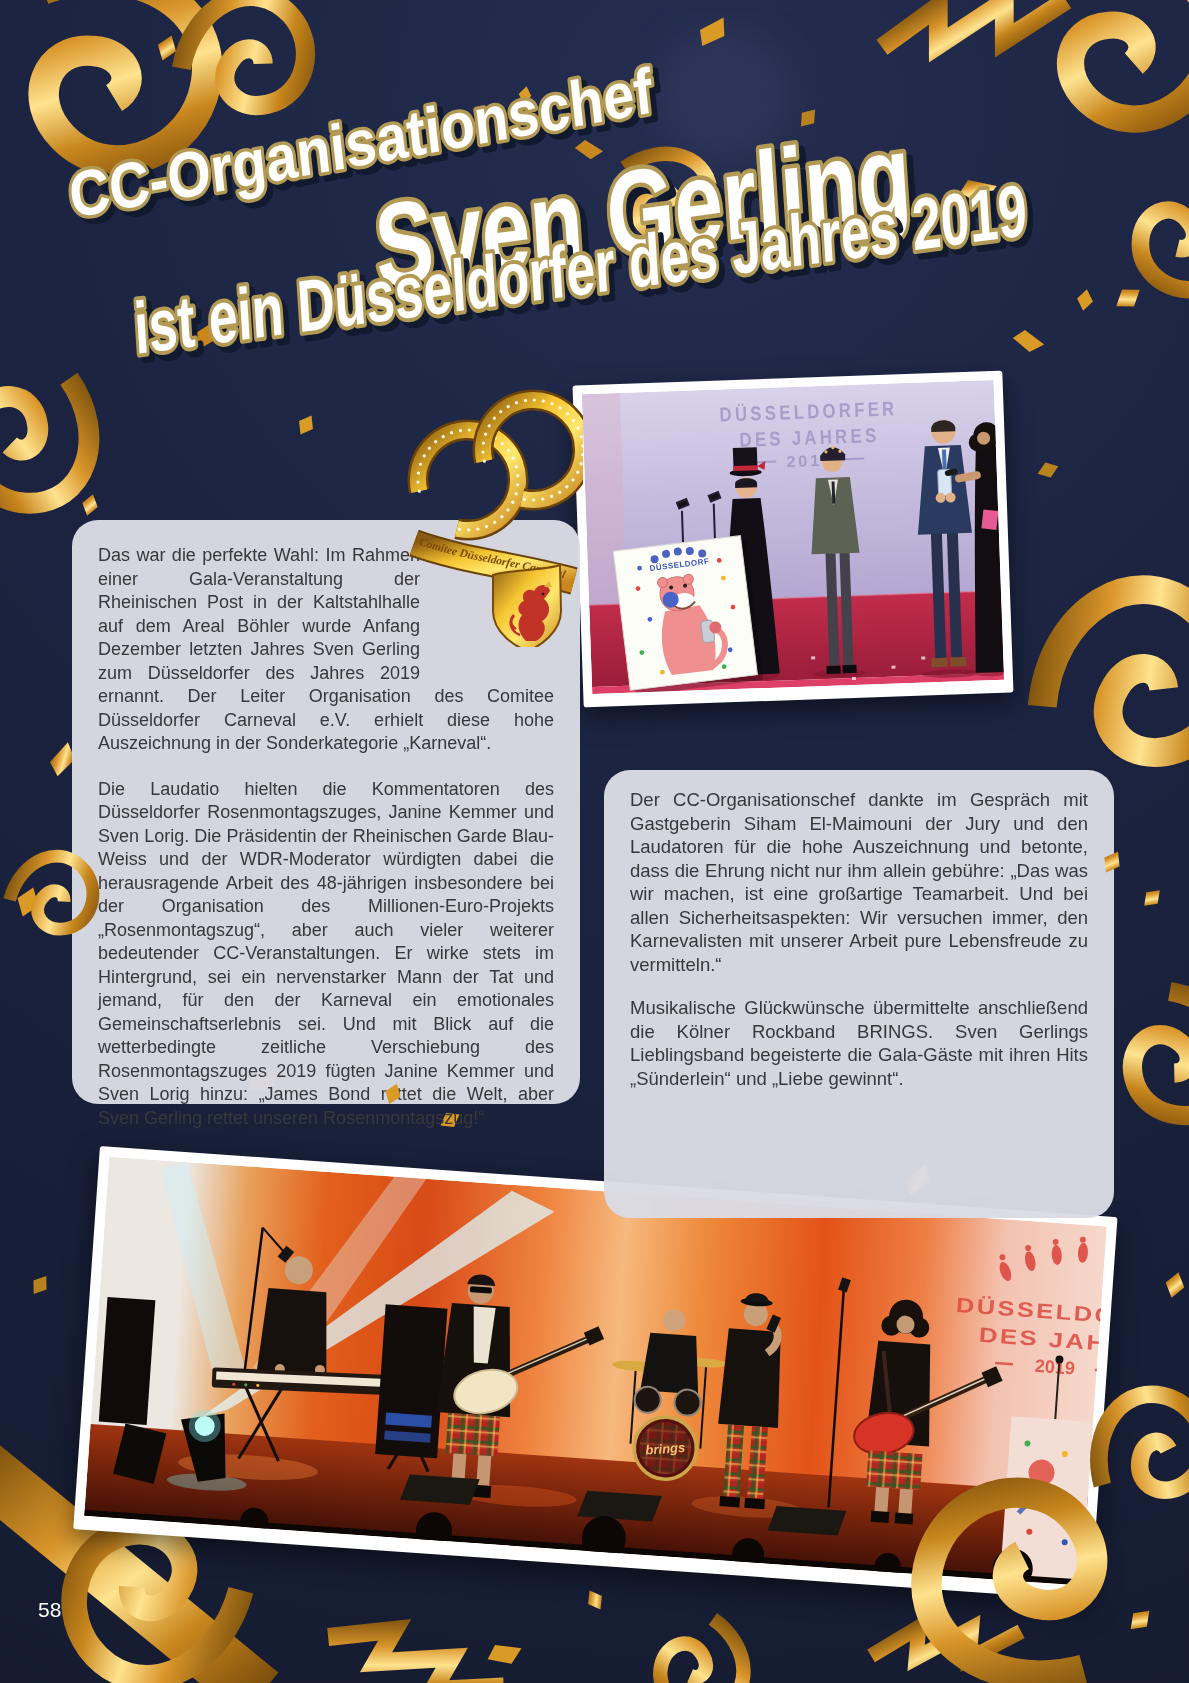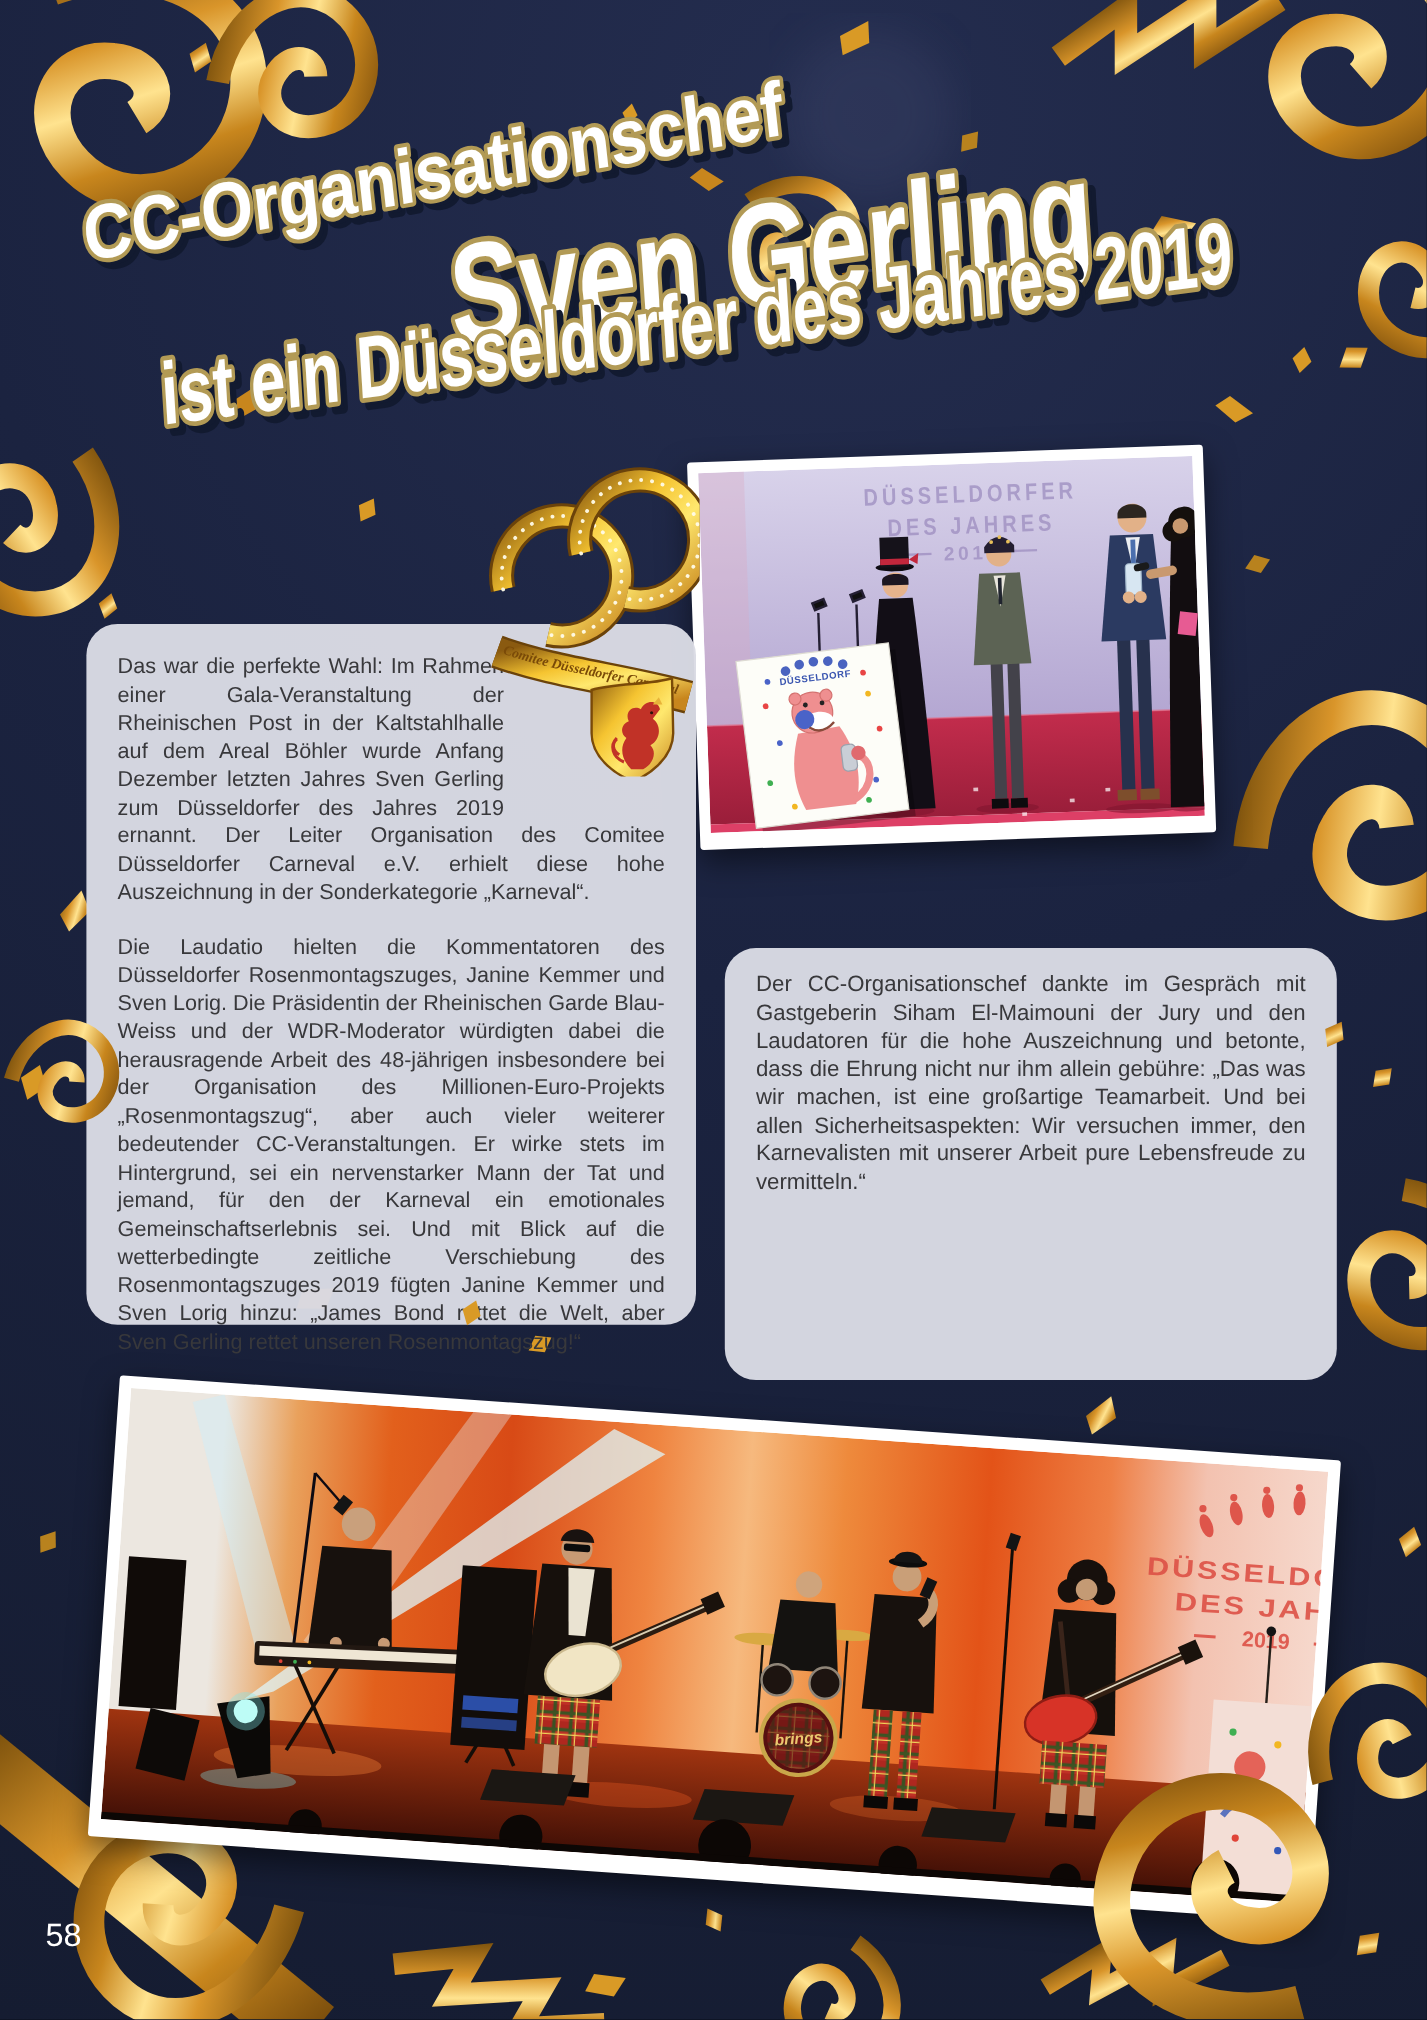--- a/index.html
+++ b/index.html
@@ -7,32 +7,32 @@
         background:radial-gradient(circle at 58% 6%, #242d4f 0%, #1b2340 42%, #151c31 100%);
         font-family:"Liberation Sans", sans-serif;}
   .layer{position:absolute;left:0;top:0;}
   .bg-svg{z-index:1;}
   .headline-svg{z-index:4;pointer-events:none;}
   .hl{font-family:"Liberation Sans",sans-serif;font-weight:bold;}
   .panel{position:absolute;z-index:3;background:rgba(218,219,228,0.97);border-radius:26px;
          color:#38383b;text-align:justify;}
   .panel p{margin:0 0 22px 0;font-size:18px;line-height:23.5px;}
   .panel-left{left:72px;top:520px;width:508px;height:584px;padding:24px 26px;box-sizing:border-box;}
-  .panel-right{left:604px;top:790px;width:510px;height:360px;padding:18px 26px;box-sizing:border-box;}
+  .panel-right{left:604px;top:770px;width:510px;height:448px;padding:18px 26px;box-sizing:border-box;}
   .panel-right p{font-size:18.5px;line-height:23.5px;margin-bottom:20px;}
   .author{font-weight:bold;text-align:right;color:#1c1c1e;font-size:18.5px;margin:0;}
   .logo-spacer{float:right;width:128px;height:128px;margin-left:6px;
                shape-outside:polygon(0 0,100% 0,100% 58%,42% 80%,0 100%);}
   .photo{position:absolute;background:#ffffff;border-radius:3px;
          box-shadow:0 10px 26px rgba(0,0,0,0.5);}
   .photo-gala{left:578px;top:378px;padding:9px;z-index:2;transform:rotate(-2deg);}
   .photo-band{left:100px;top:1146px;padding:10px;z-index:2;transform:rotate(4deg);transform-origin:top left;}
   .emblem{position:absolute;left:398px;top:385px;width:185px;height:262px;z-index:6;}
   .fg-svg{z-index:7;pointer-events:none;}
-  .page-number{position:absolute;left:38px;top:1598px;z-index:8;color:#ffffff;font-size:27px;}
+  .page-number{position:absolute;left:38px;top:1598px;z-index:8;color:#ffffff;font-size:21px;}
   svg text{user-select:none;}
 </style>
 </head>
 <body>
 
 <div class="page">
 
   <svg class="layer bg-svg" width="1189" height="1683">
     <defs>
       <linearGradient id="gold1" x1="0" y1="0" x2="1" y2="1">
@@ -108,20 +108,21 @@
   </svg>
 
   <div class="panel panel-left">
     <div class="logo-spacer"></div>
     <p>Das war die perfekte Wahl: Im Rahmen einer Gala-Veranstaltung der Rheinischen Post in der Kaltstahlhalle auf dem Areal Böhler wurde Anfang Dezember letzten Jahres Sven Gerling zum Düsseldorfer des Jahres 2019 ernannt. Der Leiter Organisation des Comitee Düsseldorfer Carneval e.V. erhielt diese hohe Auszeichnung in der Sonderkategorie „Karneval“.</p>
     <p>Die Laudatio hielten die Kommentatoren des Düsseldorfer Rosenmontagszuges, Janine Kemmer und Sven Lorig. Die Präsidentin der Rheinischen Garde Blau-Weiss und der WDR-Moderator würdigten dabei die herausragende Arbeit des 48-jährigen insbesondere bei der Organisation des Millionen-Euro-Projekts „Rosenmontagszug“, aber auch vieler weiterer bedeutender CC-Veranstaltungen. Er wirke stets im Hintergrund, sei ein nervenstarker Mann der Tat und jemand, für den der Karneval ein emotionales Gemeinschaftserlebnis sei. Und mit Blick auf die wetterbedingte zeitliche Verschiebung des Rosenmontagszuges 2019 fügten Janine Kemmer und Sven Lorig hinzu: „James Bond rettet die Welt, aber Sven Gerling rettet unseren Rosenmontagszug!“</p>
   </div>
 
   <div class="panel panel-right">
     <p>Der CC-Organisationschef dankte im Gespräch mit Gastgeberin Siham El-Maimouni der Jury und den Laudatoren für die hohe Auszeichnung und betonte, dass die Ehrung nicht nur ihm allein gebühre: „Das was wir machen, ist eine großartige Teamarbeit. Und bei allen Sicherheitsaspekten: Wir versuchen immer, den Karnevalisten mit unserer Arbeit pure Lebensfreude zu vermitteln.“</p>
+    <p>Musikalische Glückwünsche übermittelte anschließend die Kölner Rockband BRINGS. Sven Gerlings Lieblingsband begeisterte die Gala-Gäste mit ihren Hits „Sünderlein“ und „Liebe gewinnt“.</p>
   </div>
 
   <div class="photo photo-gala">
     <svg width="412" height="300" viewBox="0 0 412 300">
       <defs>
         <linearGradient id="wallG" x1="0" y1="0" x2="0" y2="1">
           <stop offset="0" stop-color="#d8d2ea"></stop>
             <stop offset="1" stop-color="#b4a7d2"></stop>
         </linearGradient>
         <linearGradient id="floorG" x1="0" y1="0" x2="0" y2="1">

